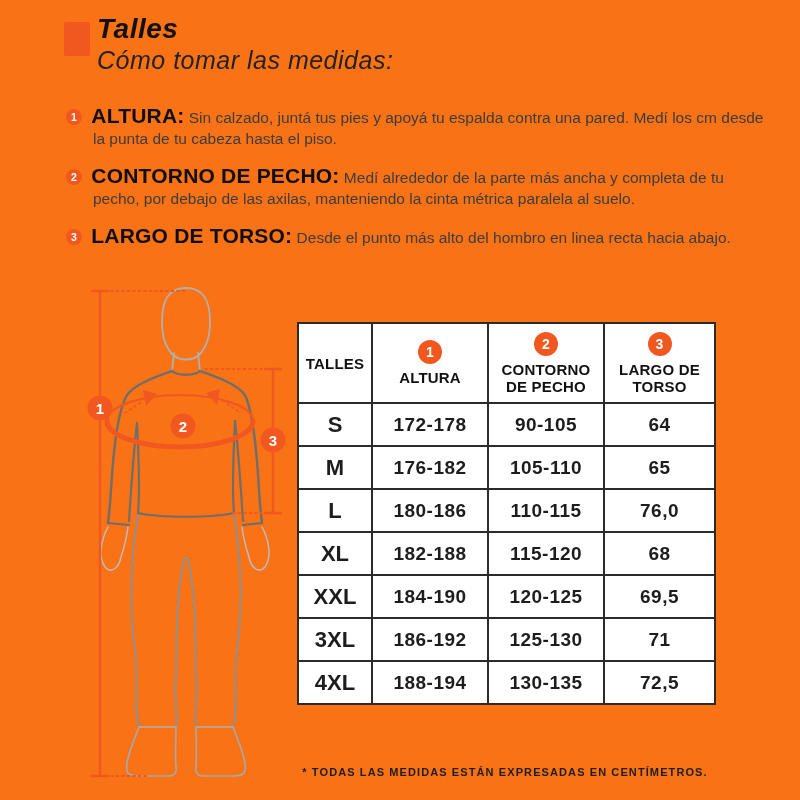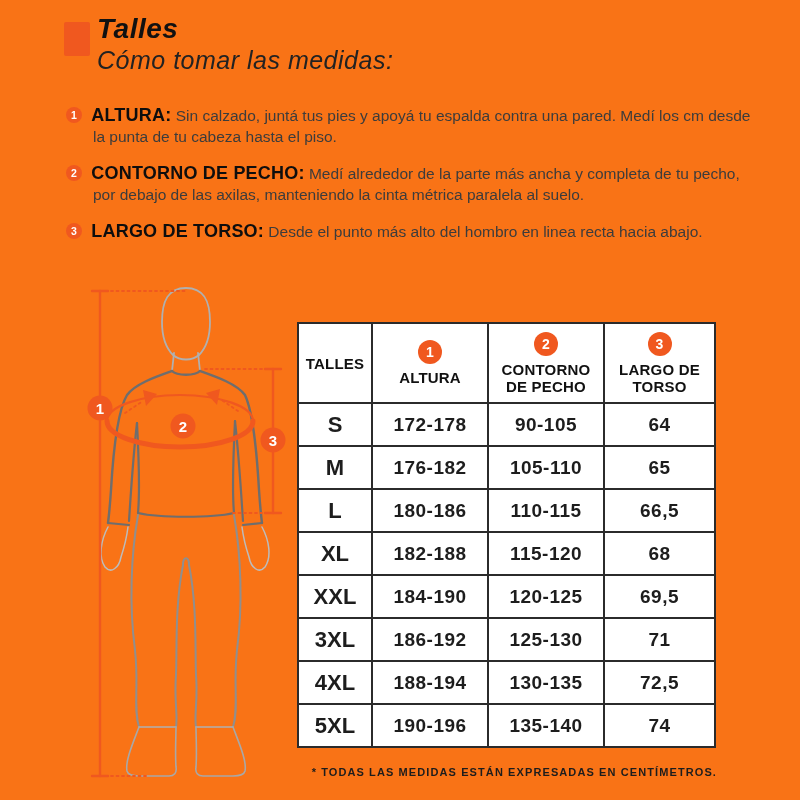--- a/index.html
+++ b/index.html
@@ -30,21 +30,21 @@
     padding-left:27px; text-indent:-27px;
     font-size:15.5px; line-height:21px; color:#3c3c3c; margin-bottom:16px;
     font-weight:500;
   }
   .num-badge {
     display:inline-block; width:16px; height:16px; border-radius:50%;
     background:#F0581F; color:#fff; font-size:10.5px; font-weight:800;
     text-align:center; line-height:16px; text-indent:0; vertical-align:2px;
     margin-right:5px;
   }
-  .instruction strong { color:#0e0e0e; font-size:18px; font-weight:800; letter-spacing:0.2px; }
+  .instruction strong { color:#0e0e0e; font-size:21px; font-weight:800; letter-spacing:0.2px; }
   
   .figure-svg { position:absolute; left:55px; top:265px; }
   
   .size-table {
     position:absolute; left:297px; top:322px;
     border-collapse:collapse; table-layout:fixed; background:#fff;
   }
   .size-table th, .size-table td {
     border:2px solid #2b2b2b; text-align:center; vertical-align:middle;
     background:#fff; padding:0;
@@ -54,21 +54,21 @@
   .size-table td.size-cell { font-size:22px; font-weight:800; letter-spacing:0; }
   .th-stack { display:flex; flex-direction:column; align-items:center; justify-content:center; }
   .th-badge {
     width:24px; height:24px; border-radius:50%; background:#F0581F;
     color:#fff; font-size:14px; font-weight:800; line-height:24px; text-align:center;
     margin-bottom:5px;
   }
   .th-label { font-size:15px; font-weight:800; line-height:17px; color:#111; letter-spacing:0.2px; }
   
   .footnote {
-    position:absolute; left:293px; top:766px; width:424px; text-align:right;
+    position:absolute; left:293px; top:766px; width:424px; text-align:center;
     font-size:11px; font-weight:800; letter-spacing:1.1px; color:#1d1d1d;
   }
 </style>
 </head>
 <body>
 
 <div class="page">
 
   <div class="brand-square"></div>
   <div class="title">Talles</div>
@@ -207,21 +207,21 @@
       <tr>
         <td class="size-cell">M</td>
         <td>176-182</td>
         <td>105-110</td>
         <td>65</td>
       </tr>
       <tr>
         <td class="size-cell">L</td>
         <td>180-186</td>
         <td>110-115</td>
-        <td>66,5</td>
+        <td>76,0</td>
       </tr>
       <tr>
         <td class="size-cell">XL</td>
         <td>182-188</td>
         <td>115-120</td>
         <td>68</td>
       </tr>
       <tr>
         <td class="size-cell">XXL</td>
         <td>184-190</td>
@@ -233,24 +233,18 @@
         <td>186-192</td>
         <td>125-130</td>
         <td>71</td>
       </tr>
       <tr>
         <td class="size-cell">4XL</td>
         <td>188-194</td>
         <td>130-135</td>
         <td>72,5</td>
       </tr>
-      <tr>
-        <td class="size-cell">5XL</td>
-        <td>190-196</td>
-        <td>135-140</td>
-        <td>74</td>
-      </tr>
     </tbody>
   </table>
 
   <div class="footnote">* TODAS LAS MEDIDAS ESTÁN EXPRESADAS EN CENTÍMETROS.</div>
 
 </div>
 
 </body></html>

